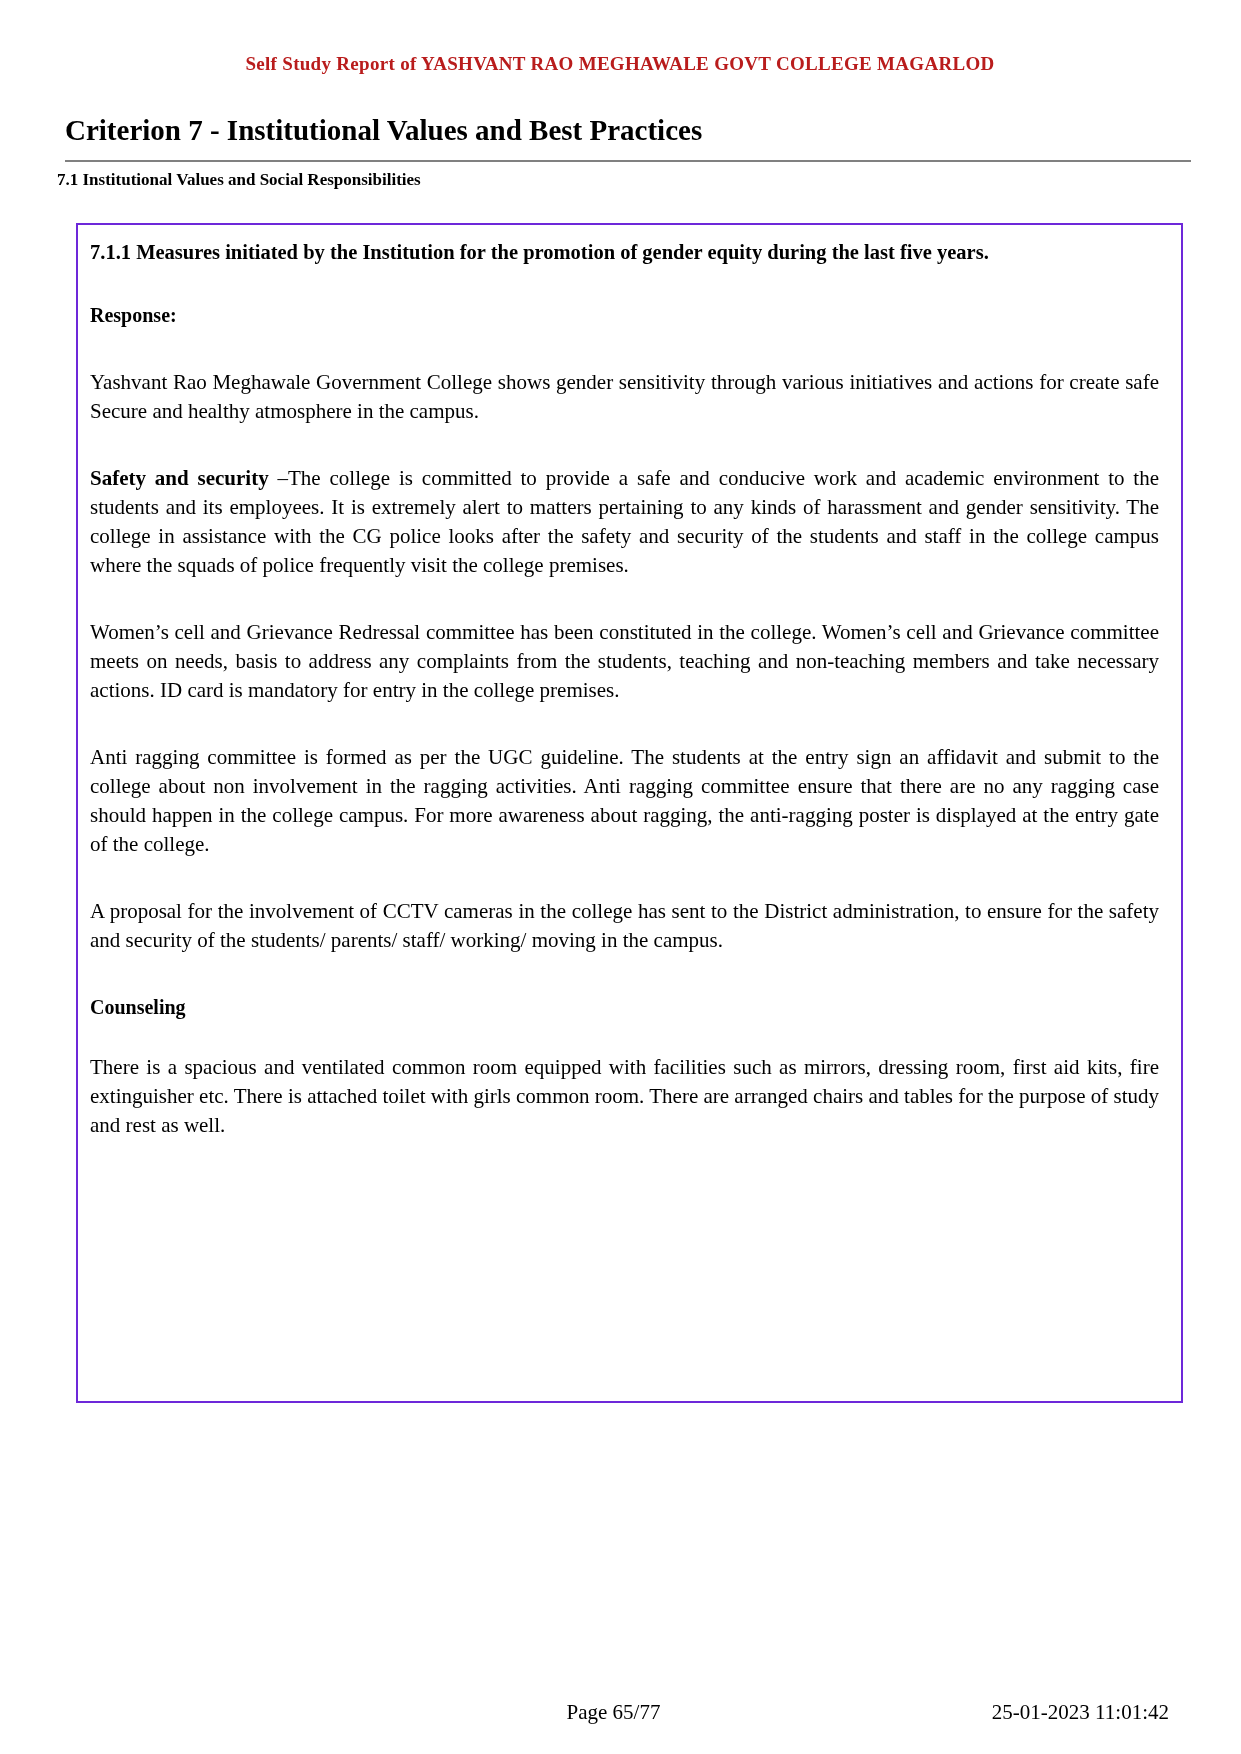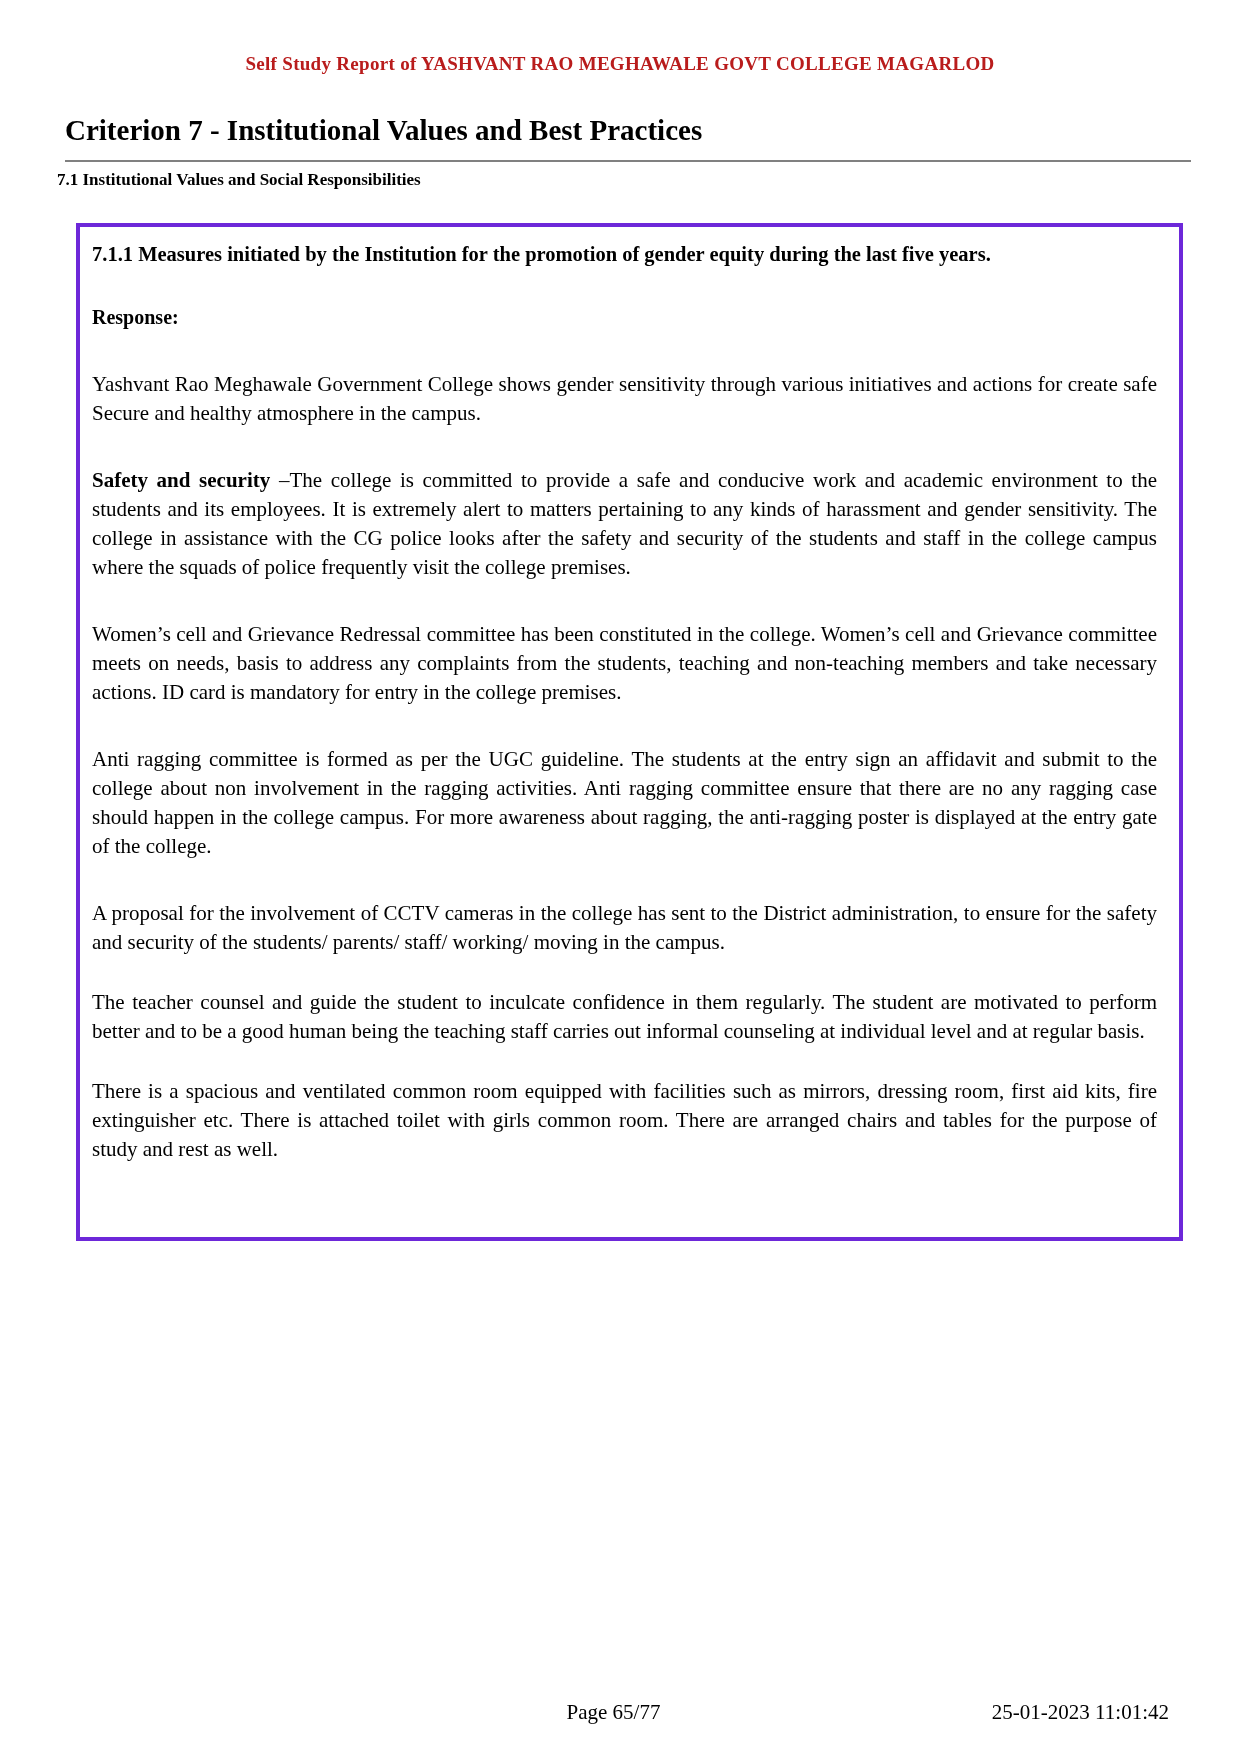--- a/index.html
+++ b/index.html
@@ -50,23 +50,23 @@
     font-size: 17px;
     font-weight: bold;
     color: #000000;
   }
 
   .qa-box {
     position: absolute;
     top: 223px;
     left: 76px;
     width: 1107px;
-    height: 1018px;
+    height: 1180px;
     box-sizing: border-box;
-    border: 4px solid #6d28d9;
+    border: 2px solid #6d28d9;
     padding: 12px 22px 0 12px;
   }
 
   .qa-box p {
     margin: 0;
     font-size: 21px;
     line-height: 29px;
   }
 
   .question {
@@ -142,22 +142,22 @@
   <p class="body-para">Yashvant Rao Meghawale Government College shows gender sensitivity through various initiatives and actions for create safe Secure and healthy atmosphere in the campus.</p>
 
   <p class="body-para"><span class="inline-bold">Safety and security</span><span> –The college is committed to provide a safe and conducive work and academic environment to the students and its employees. It is extremely alert to matters pertaining to any kinds of harassment and gender sensitivity. The college in assistance with the CG police looks after the safety and security of the students and staff in the college campus where the squads of police frequently visit the college premises.</span></p>
 
   <p class="body-para">Women’s cell and Grievance Redressal committee has been constituted in the college. Women’s cell and Grievance committee meets on needs, basis to address any complaints from the students, teaching and non-teaching members and take necessary actions. ID card is mandatory for entry in the college premises.</p>
 
   <p class="body-para">Anti ragging committee is formed as per the UGC guideline. The students at the entry sign an affidavit and submit to the college about non involvement in the ragging activities. Anti ragging committee ensure that there are no any ragging case should happen in the college campus. For more awareness about ragging, the anti-ragging poster is displayed at the entry gate of the college.</p>
 
   <p class="body-para">A proposal for the involvement of CCTV cameras in the college has  sent to the District administration,  to ensure for the safety and security of the students/ parents/ staff/ working/ moving in the campus.</p>
 
+  <p class="sub-heading">Counseling</p>
 
-  <p class="body-para after-heading">The teacher counsel and guide the student to inculcate confidence in them regularly. The student are motivated to perform better and to be a good human being the teaching staff carries out informal counseling at individual level and at regular basis.</p>
 
 
   <p class="body-para after-heading">There is a spacious and ventilated common room equipped with facilities such as mirrors, dressing room, first aid kits, fire extinguisher etc. There is attached toilet with girls common room. There are arranged chairs and tables for the purpose of study and rest as well.</p>
 
 </div>
 
 <div class="footer">
   <span class="page-number">Page 65/77</span>
   <span class="timestamp">25-01-2023 11:01:42</span>
 </div>

